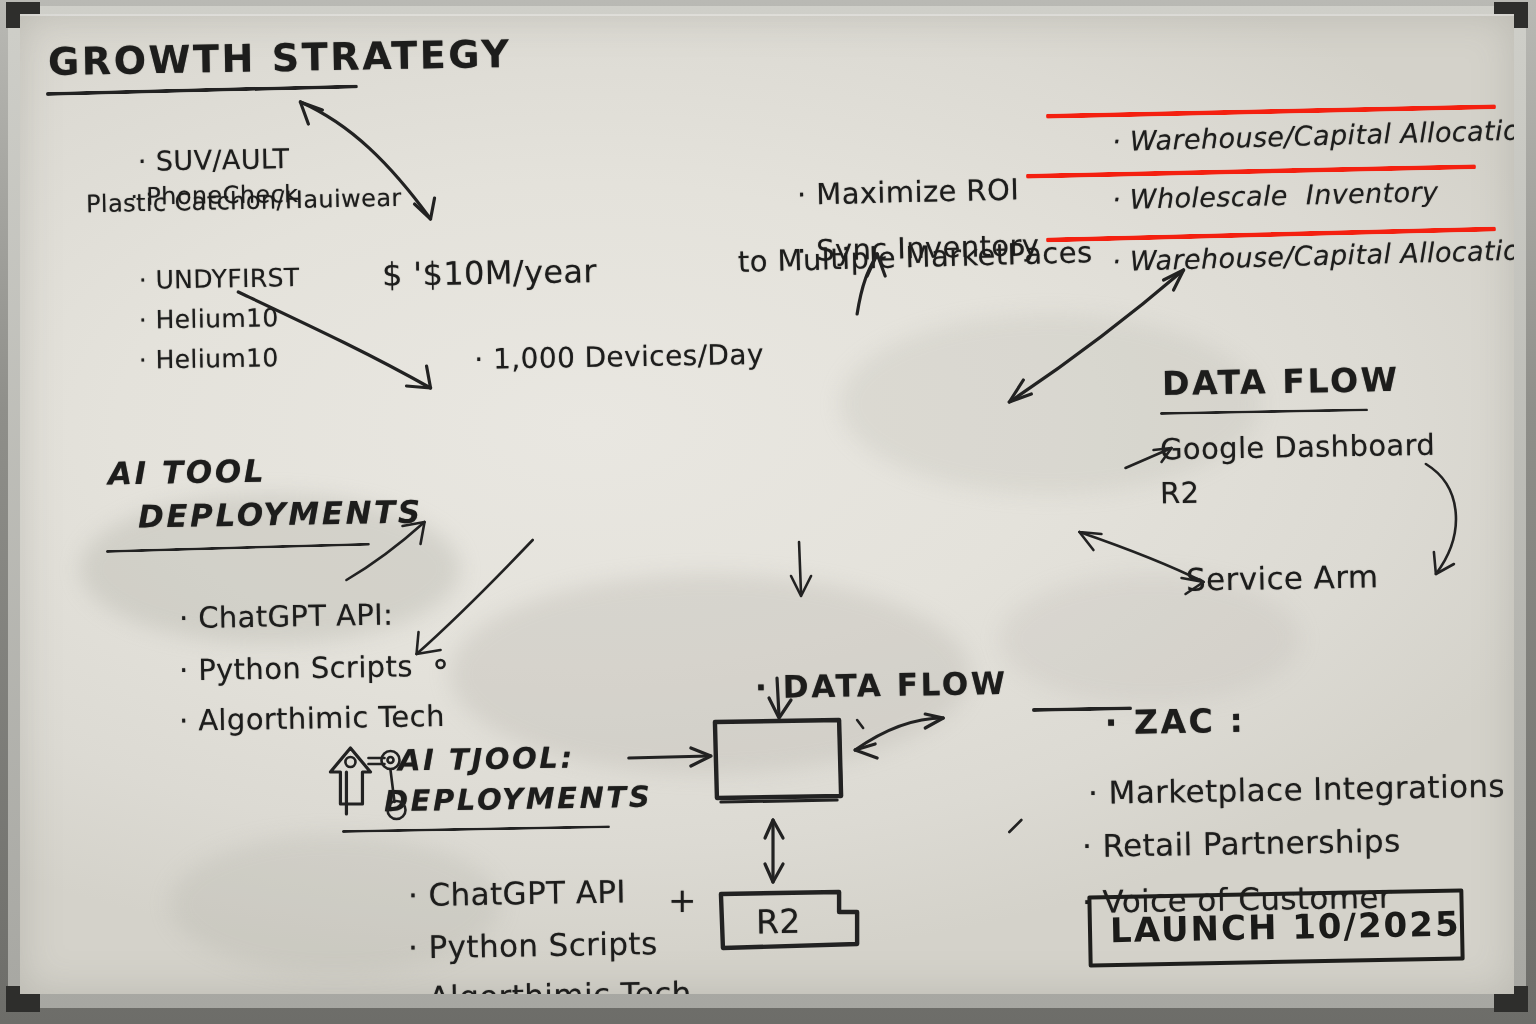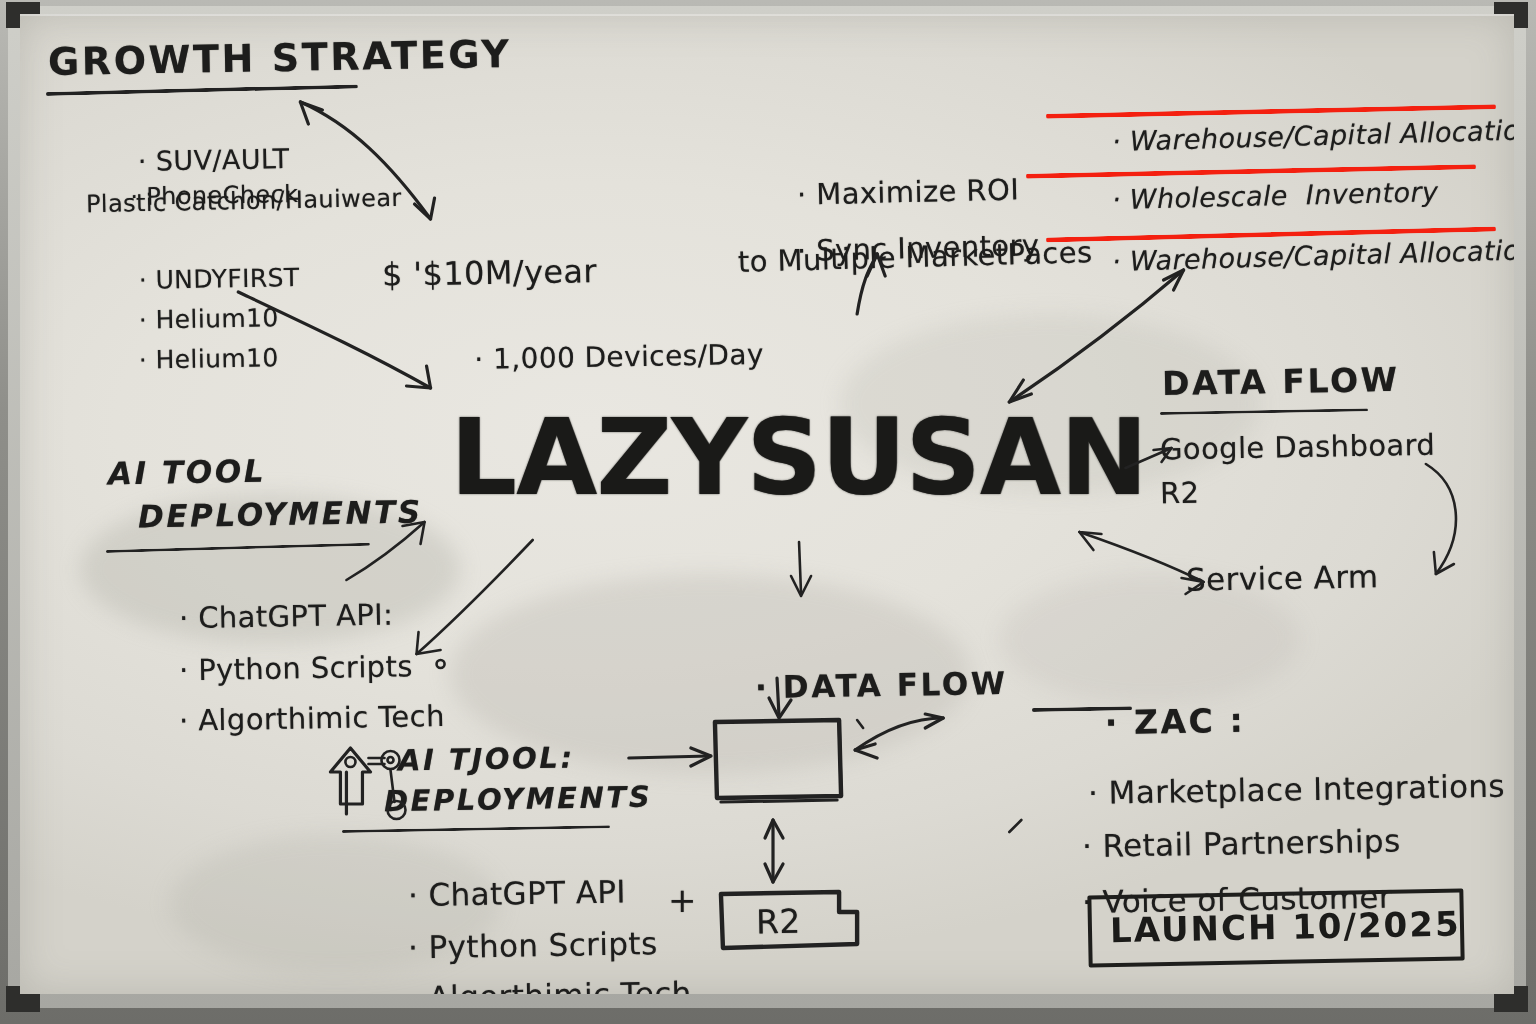--- a/index.html
+++ b/index.html
@@ -127,21 +127,20 @@
       <div class="ink marker" style="left:1020px;top:136px;font-size:27px;transform:rotate(-1.4deg);font-style:italic;">
         <span>·&nbsp;</span><span>Wholescale  Inventory</span>
       </div>
       <div class="redline" style="left:1006px;top:155px;width:450px;transform:rotate(-1.2deg);"></div>
 
       <div class="ink marker" style="left:1020px;top:196px;font-size:27px;transform:rotate(-1.6deg);font-style:italic;">
         <span>·&nbsp;</span><span>Warehouse/Capital Allocation</span>
       </div>
       <div class="redline" style="left:1026px;top:218px;width:450px;transform:rotate(-1.4deg);"></div>
 
-      <div id="title" class="marker">LAZYSUSAN</div>
 
       <div class="ink hdr marker" style="left:1142px;top:348px;font-size:33px;transform:rotate(-1deg);">DATA FLOW</div>
       <div class="ul thin" style="left:1140px;top:398px;width:208px;transform:rotate(-1deg);"></div>
       <div class="ink marker" style="left:1140px;top:416px;font-size:29px;transform:rotate(-1deg);">Google Dashboard</div>
       <div class="ink marker" style="left:1140px;top:462px;font-size:29px;transform:rotate(-1deg);">R2</div>
       <div class="ink marker" style="left:1166px;top:546px;font-size:31px;transform:rotate(-1deg);">Service Arm</div>
 
       <div class="ink hdr marker" style="left:88px;top:440px;font-size:31px;font-style:italic;transform:rotate(-1deg);">AI TOOL</div>
       <div class="ink hdr marker" style="left:118px;top:482px;font-size:31px;font-style:italic;transform:rotate(-1deg);">DEPLOYMENTS</div>
       <div class="ul thin" style="left:86px;top:536px;width:264px;transform:rotate(-1.6deg);"></div>

